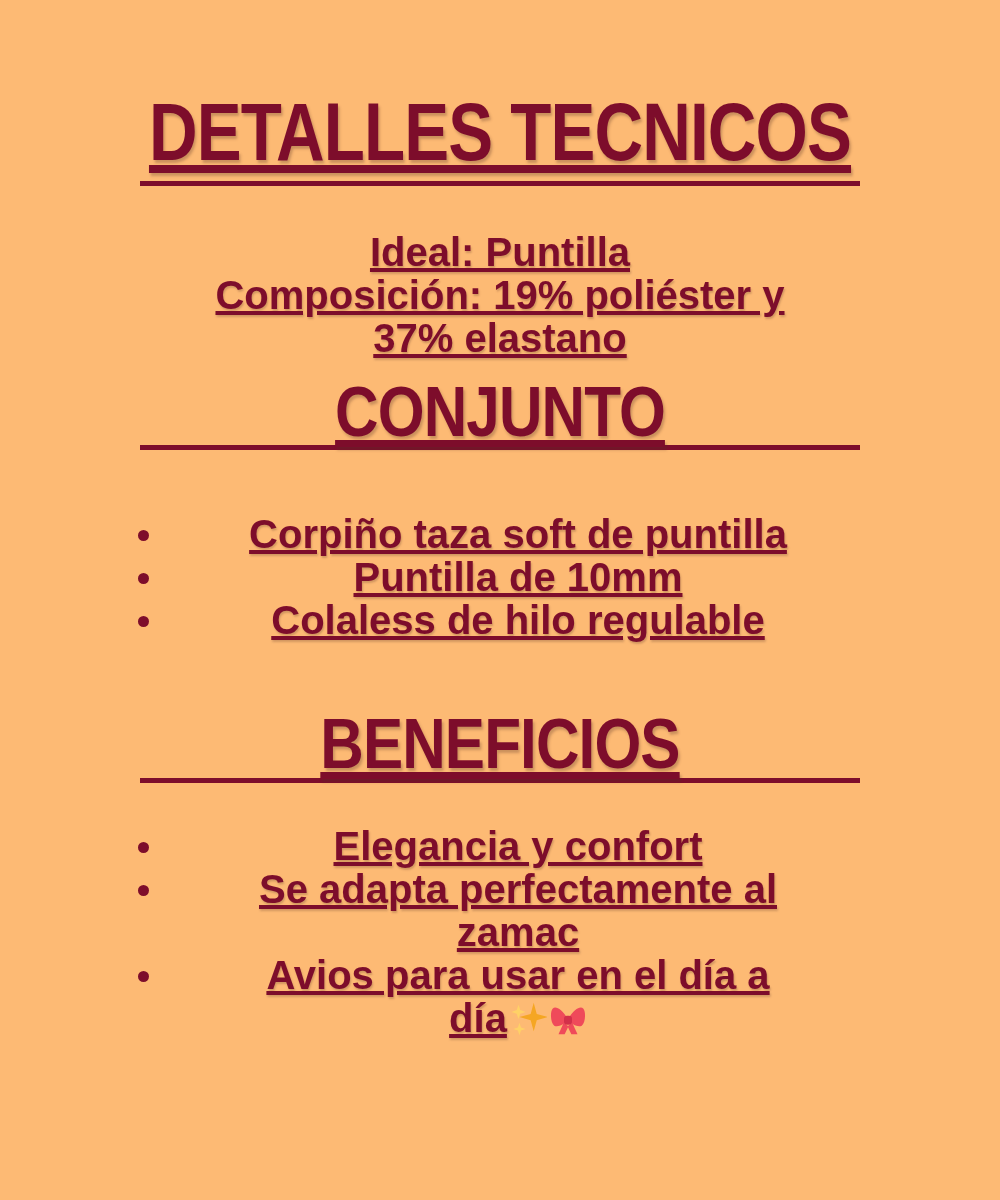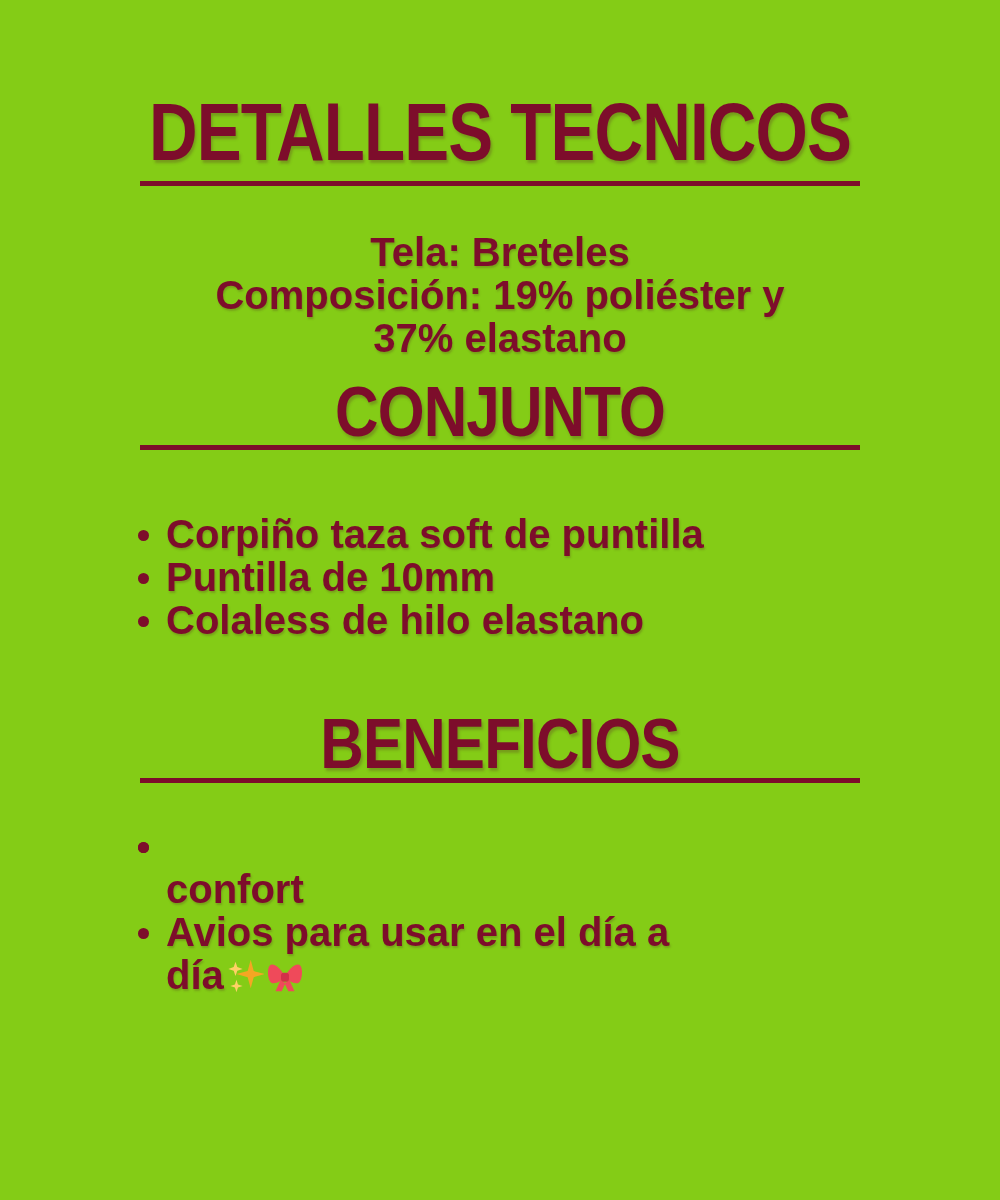--- a/index.html
+++ b/index.html
@@ -4,24 +4,25 @@
 <style>
   * { margin: 0; padding: 0; box-sizing: border-box; }
   html, body { width: 1000px; height: 1200px; }
   body {
     font-family: "Liberation Sans", "DejaVu Sans", sans-serif;
     overflow: hidden;
   }
   .canvas {
     width: 1000px;
     height: 1200px;
-    background: #84cc16;
+    background: #fdba74;
     color: #7D0D2B;
     font-weight: bold;
     overflow: hidden;
+    text-decoration: underline;
   }
   .h1 {
     margin-top: 98px;
     font-size: 82px;
     line-height: 68px;
     text-align: center;
     letter-spacing: -1px;
     transform: scaleX(0.82);
     white-space: nowrap;
     text-shadow: 2px 3px 3px rgba(85, 45, 35, 0.30);
@@ -57,20 +58,21 @@
     width: 740px;
     margin: 0 auto;
     font-size: 40px;
     line-height: 43px;
     text-shadow: 1px 2px 2px rgba(85, 45, 35, 0.25);
   }
   .blist.l1 { margin-top: 63px; }
   .blist.l2 { margin-top: 42px; }
   .blist li {
     position: relative;
+    text-align: center;
     padding-left: 36px;
   }
   .bullet {
     position: absolute;
     left: 8px;
     top: 17px;
     width: 11px;
     height: 11px;
     border-radius: 50%;
     background: #7D0D2B;
@@ -86,54 +88,55 @@
 </style>
 </head>
 <body>
 
 <div class="canvas">
 
   <div class="h1">DETALLES TECNICOS</div>
   <div class="rule r1"></div>
 
   <div class="specs">
-    <div>Tela: Breteles</div>
+    <div>Ideal: Puntilla</div>
     <div>Composición: 19% poliéster y</div>
     <div>37% elastano</div>
   </div>
 
   <div class="h2 conjunto">CONJUNTO</div>
   <div class="rule r2"></div>
 
   <ul class="blist l1">
     <li>
       <span class="bullet"></span>
       <span>Corpiño taza soft de puntilla</span>
     </li>
     <li>
       <span class="bullet"></span>
       <span>Puntilla de 10mm</span>
     </li>
     <li>
       <span class="bullet"></span>
-      <span>Colaless de hilo elastano</span>
+      <span>Colaless de hilo regulable</span>
     </li>
   </ul>
 
   <div class="h2 beneficios">BENEFICIOS</div>
   <div class="rule r3"></div>
 
   <ul class="blist l2">
     <li>
       <span class="bullet"></span>
+      <span>Elegancia y confort</span>
     </li>
     <li>
       <span class="bullet"></span>
-      <br>
-      <span>confort</span>
+      <span>Se adapta perfectamente al</span><br>
+      <span>zamac</span>
     </li>
     <li>
       <span class="bullet"></span>
       <span>Avios para usar en el día a</span><br>
       <span>día</span><svg class="emoji" viewBox="0 0 40 40" aria-hidden="true">
         <path d="M26 3 L29.2 14.8 L41 18 L29.2 21.2 L26 33 L22.8 21.2 L11 18 L22.8 14.8 Z" fill="#F5A623"></path>
         <path d="M10 5 L11.9 10.6 L17.5 12.5 L11.9 14.4 L10 20 L8.1 14.4 L2.5 12.5 L8.1 10.6 Z" fill="#FFD166"></path>
         <path d="M11 24 L12.6 28.9 L17.5 30.5 L12.6 32.1 L11 37 L9.4 32.1 L4.5 30.5 L9.4 28.9 Z" fill="#FFD166"></path>
       </svg><svg class="emoji" viewBox="0 0 40 36" aria-hidden="true">
         <path d="M19 17 C14 8 7 4 4 7 C1 10 1.5 22 5.5 25 C9.5 27.5 16 23 19 21 Z" fill="#EF4A5A"></path>

